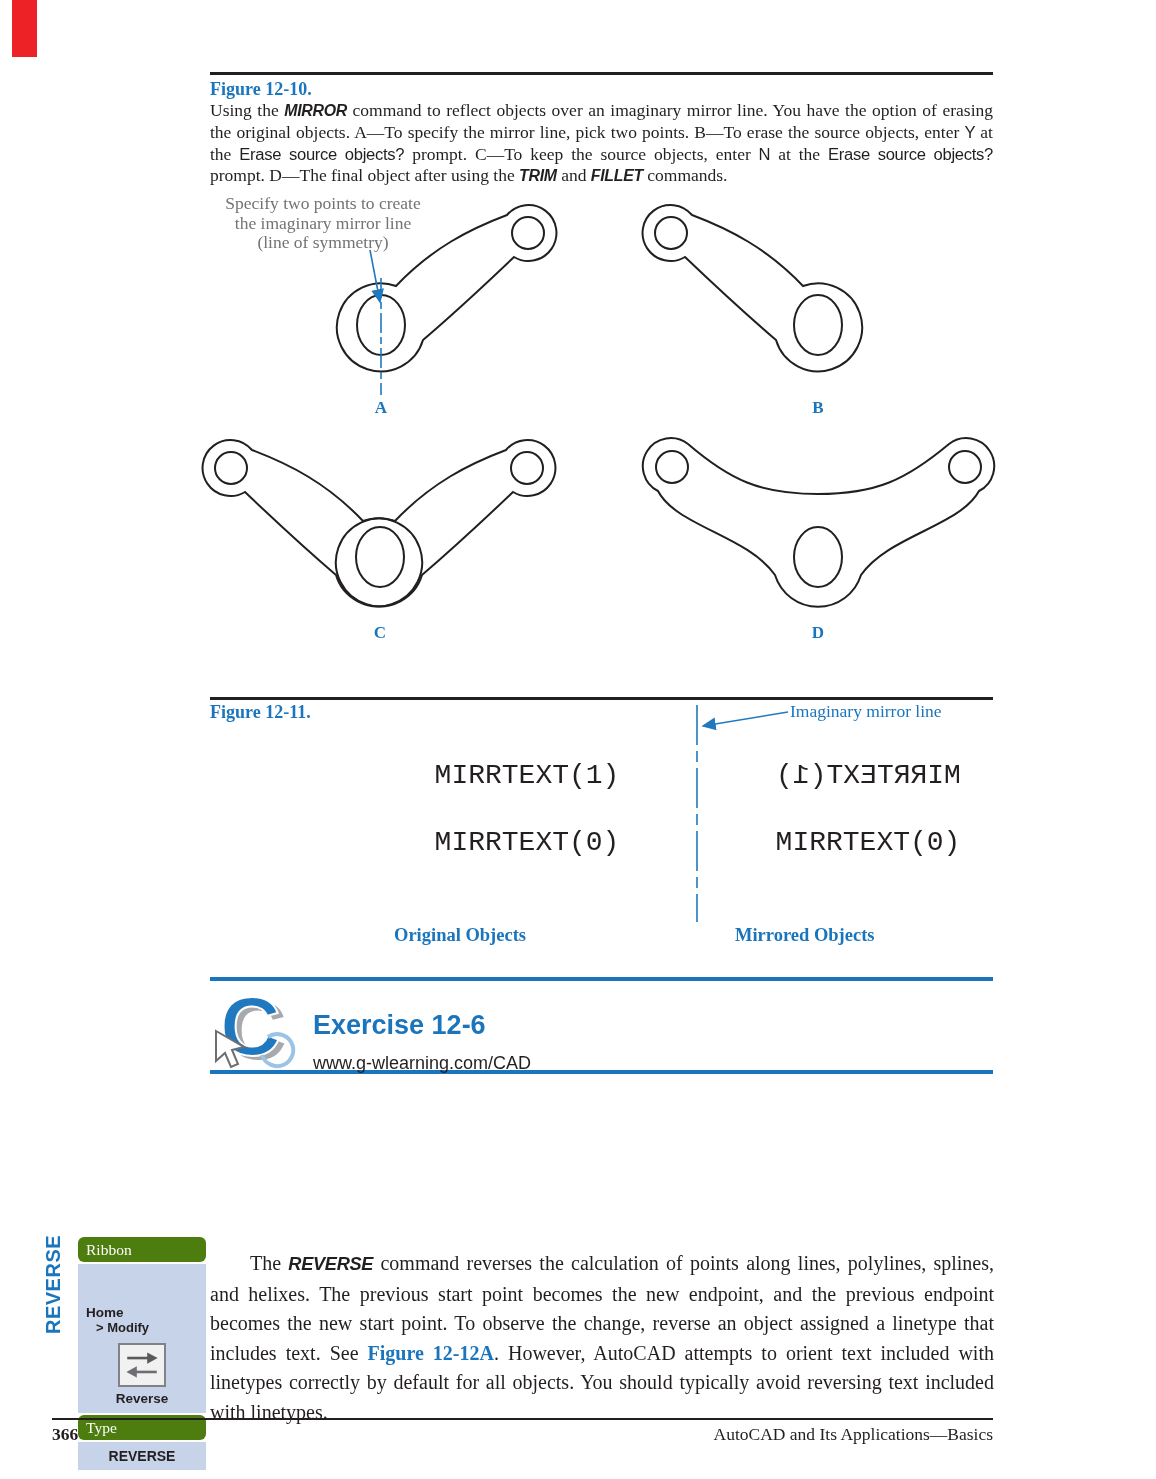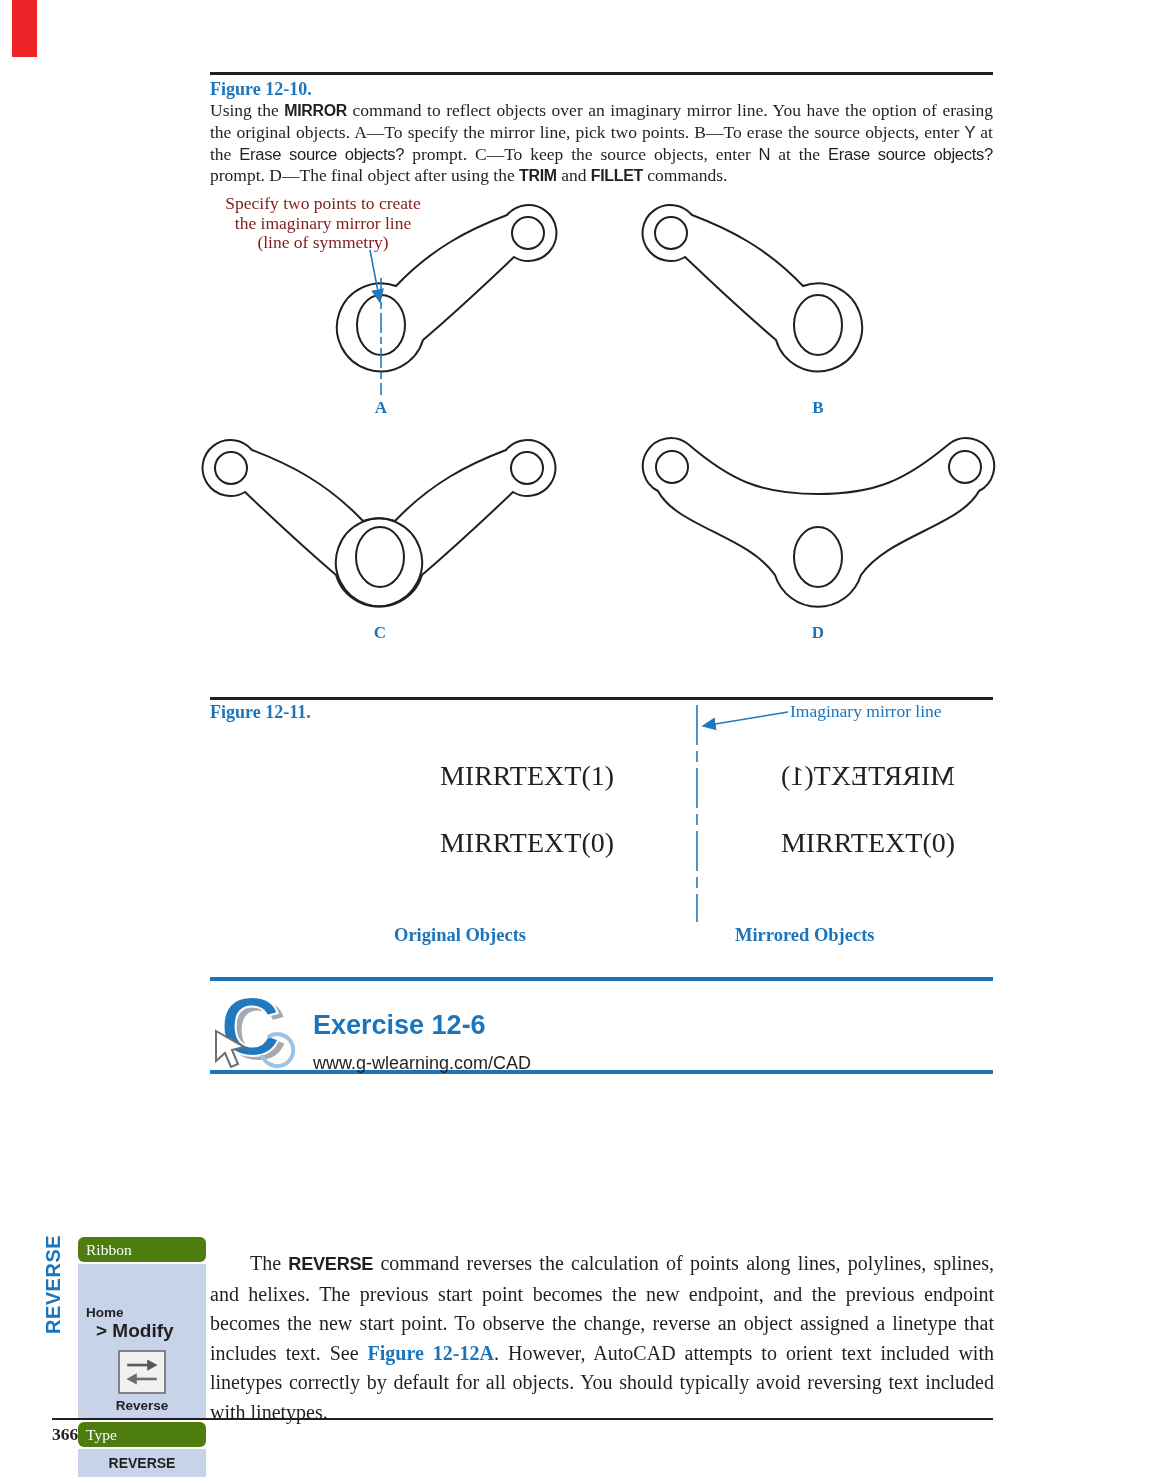--- a/index.html
+++ b/index.html
@@ -16,35 +16,35 @@
   .rule-1211 { left:210px; top:697px; width:783px; }
 
   .fig-label { color:#1b75bc; font-weight:bold; font-size:18px; font-family:"Liberation Serif", serif; }
   .lbl-1210 { left:210px; top:79px; }
   .lbl-1211 { left:210px; top:702px; }
 
   .caption { font-size:17.5px; line-height:20.8px; text-align:justify; }
   .cap-1210 { left:210px; top:100px; width:783px; }
   .cap-1211 { left:210px; top:723px; width:160px; text-align:left; white-space:pre-line; }
 
-  .cmd { font-family:"Liberation Sans", sans-serif; font-weight:bold; font-size:0.91em; letter-spacing:-0.3px; }
+  .cmd { font-family:"Liberation Sans", sans-serif; font-weight:bold; font-size:0.91em; letter-spacing:-0.3px;font-style:italic; }
   .prompt { font-family:"Liberation Sans", sans-serif; font-size:0.95em; letter-spacing:-0.3px; }
   .figref { color:#1b75bc; font-weight:bold; }
 
   
-  .annot { left:203px; top:194px; width:240px; text-align:center; color:#7f1d1d; font-size:17.5px; line-height:19.5px; white-space:pre-line; }
+  .annot { left:203px; top:194px; width:240px; text-align:center; color:#737373; font-size:17.5px; line-height:19.5px; white-space:pre-line; }
 
   .abcd { color:#1b75bc; font-weight:bold; font-size:17px; font-family:"Liberation Serif", serif; width:30px; text-align:center; }
   .lab-a { left:366px; top:398px; }
   .lab-b { left:803px; top:398px; }
   .lab-c { left:365px; top:623px; }
   .lab-d { left:803px; top:623px; }
 
   
-  .mtxt { font-family:Liberation Serif, serif; font-size:28px; color:#231f20; width:260px; text-align:center; }
+  .mtxt { font-family:Liberation Mono, monospace; font-size:28px; color:#231f20; width:260px; text-align:center; }
   .mt-lt { left:397px; top:760px; }
   .mt-lb { left:397px; top:827px; }
   .mt-rt { left:738px; top:760px; }
   .mt-rb { left:738px; top:827px; }
   .mirrored { transform:scaleX(-1); display:inline-block; }
 
   .mirror-lbl { left:790px; top:701px; color:#1b75bc; font-size:17.5px; }
   .obj-cap { color:#1b75bc; font-weight:bold; font-size:18.5px; width:260px; text-align:left; font-family:"Liberation Serif", serif; }
   .oc-l { left:394px; top:925px; }
   .oc-r { left:735px; top:925px; }
@@ -70,21 +70,21 @@
   .bodytext .indent { display:inline-block; width:40px; }
 
   
   .side-vert { left:42px; top:1232px; height:104px; width:26px;
     writing-mode:vertical-rl; transform:rotate(180deg);
     color:#1b75bc; font-family:"Liberation Sans", sans-serif; font-weight:bold; font-size:20px; text-align:center; letter-spacing:0.5px; }
   .side-box { left:78px; top:1237px; width:128px; }
   .side-hdr { background:#4d7c0f; color:#ffffff; font-family:"Liberation Serif", serif; font-size:15.5px; height:25px; line-height:25px; padding-left:8px;border-radius:6px; }
   .side-body { background:#c6d3e9; padding:5px 0 7px 0; }
   .side-path1 { font-family:"Liberation Sans", sans-serif; font-weight:bold; font-size:13.5px; padding-left:8px;margin-top:36px; }
-  .side-path2 { font-family:"Liberation Sans", sans-serif; font-weight:bold; font-size:19px; padding-left:18px; }
+  .side-path2 { font-family:"Liberation Sans", sans-serif; font-weight:bold; font-size:13px; padding-left:18px; }
   .ribbon-btn { width:48px; height:44px; margin:8px auto 4px auto; background:#f1f1f2; border:2px solid #808285; display:flex; align-items:center; justify-content:center; }
   .btn-lbl { font-family:"Liberation Sans", sans-serif; font-weight:bold; font-size:13.5px; text-align:center; }
   .type-val { background:#c6d3e9; font-family:"Liberation Sans", sans-serif; font-weight:bold; font-size:14px; text-align:center; padding:6px 0; }
   .side-gap { height:2px; background:#ffffff; }
 
   
   .foot-rule { left:52px; top:1418px; width:941px; height:2px; background:#231f20; }
   .foot-num { left:52px; top:1424px; font-weight:bold; font-size:17.5px; }
   .foot-title { left:52px; top:1424px; width:941px; text-align:right; font-size:17.5px; }
 
@@ -206,14 +206,15 @@
     <div class="side-gap"></div>
     <div class="side-hdr">Type</div>
     <div class="side-gap"></div>
     <div class="type-val">REVERSE</div>
   </div>
 
   <div class="abs bodytext"><span class="indent"></span><span><span>The </span><span class="cmd">REVERSE</span><span> command reverses the calculation of points along lines, polylines, splines, and helixes. The previous start point becomes the new endpoint, and the previous endpoint becomes the new start point. To observe the change, reverse an object assigned a linetype that includes text. See </span><span class="figref">Figure 12-12A</span><span>. However, AutoCAD attempts to orient text included with linetypes correctly by default for all objects. You should typically avoid reversing text included with linetypes.</span></span></div>
 
   <div class="abs foot-rule"></div>
   <div class="abs foot-num">366</div>
+  <div class="abs foot-title">AutoCAD and Its Applications—Basics</div>
 
 </div>
 
 </body></html>

